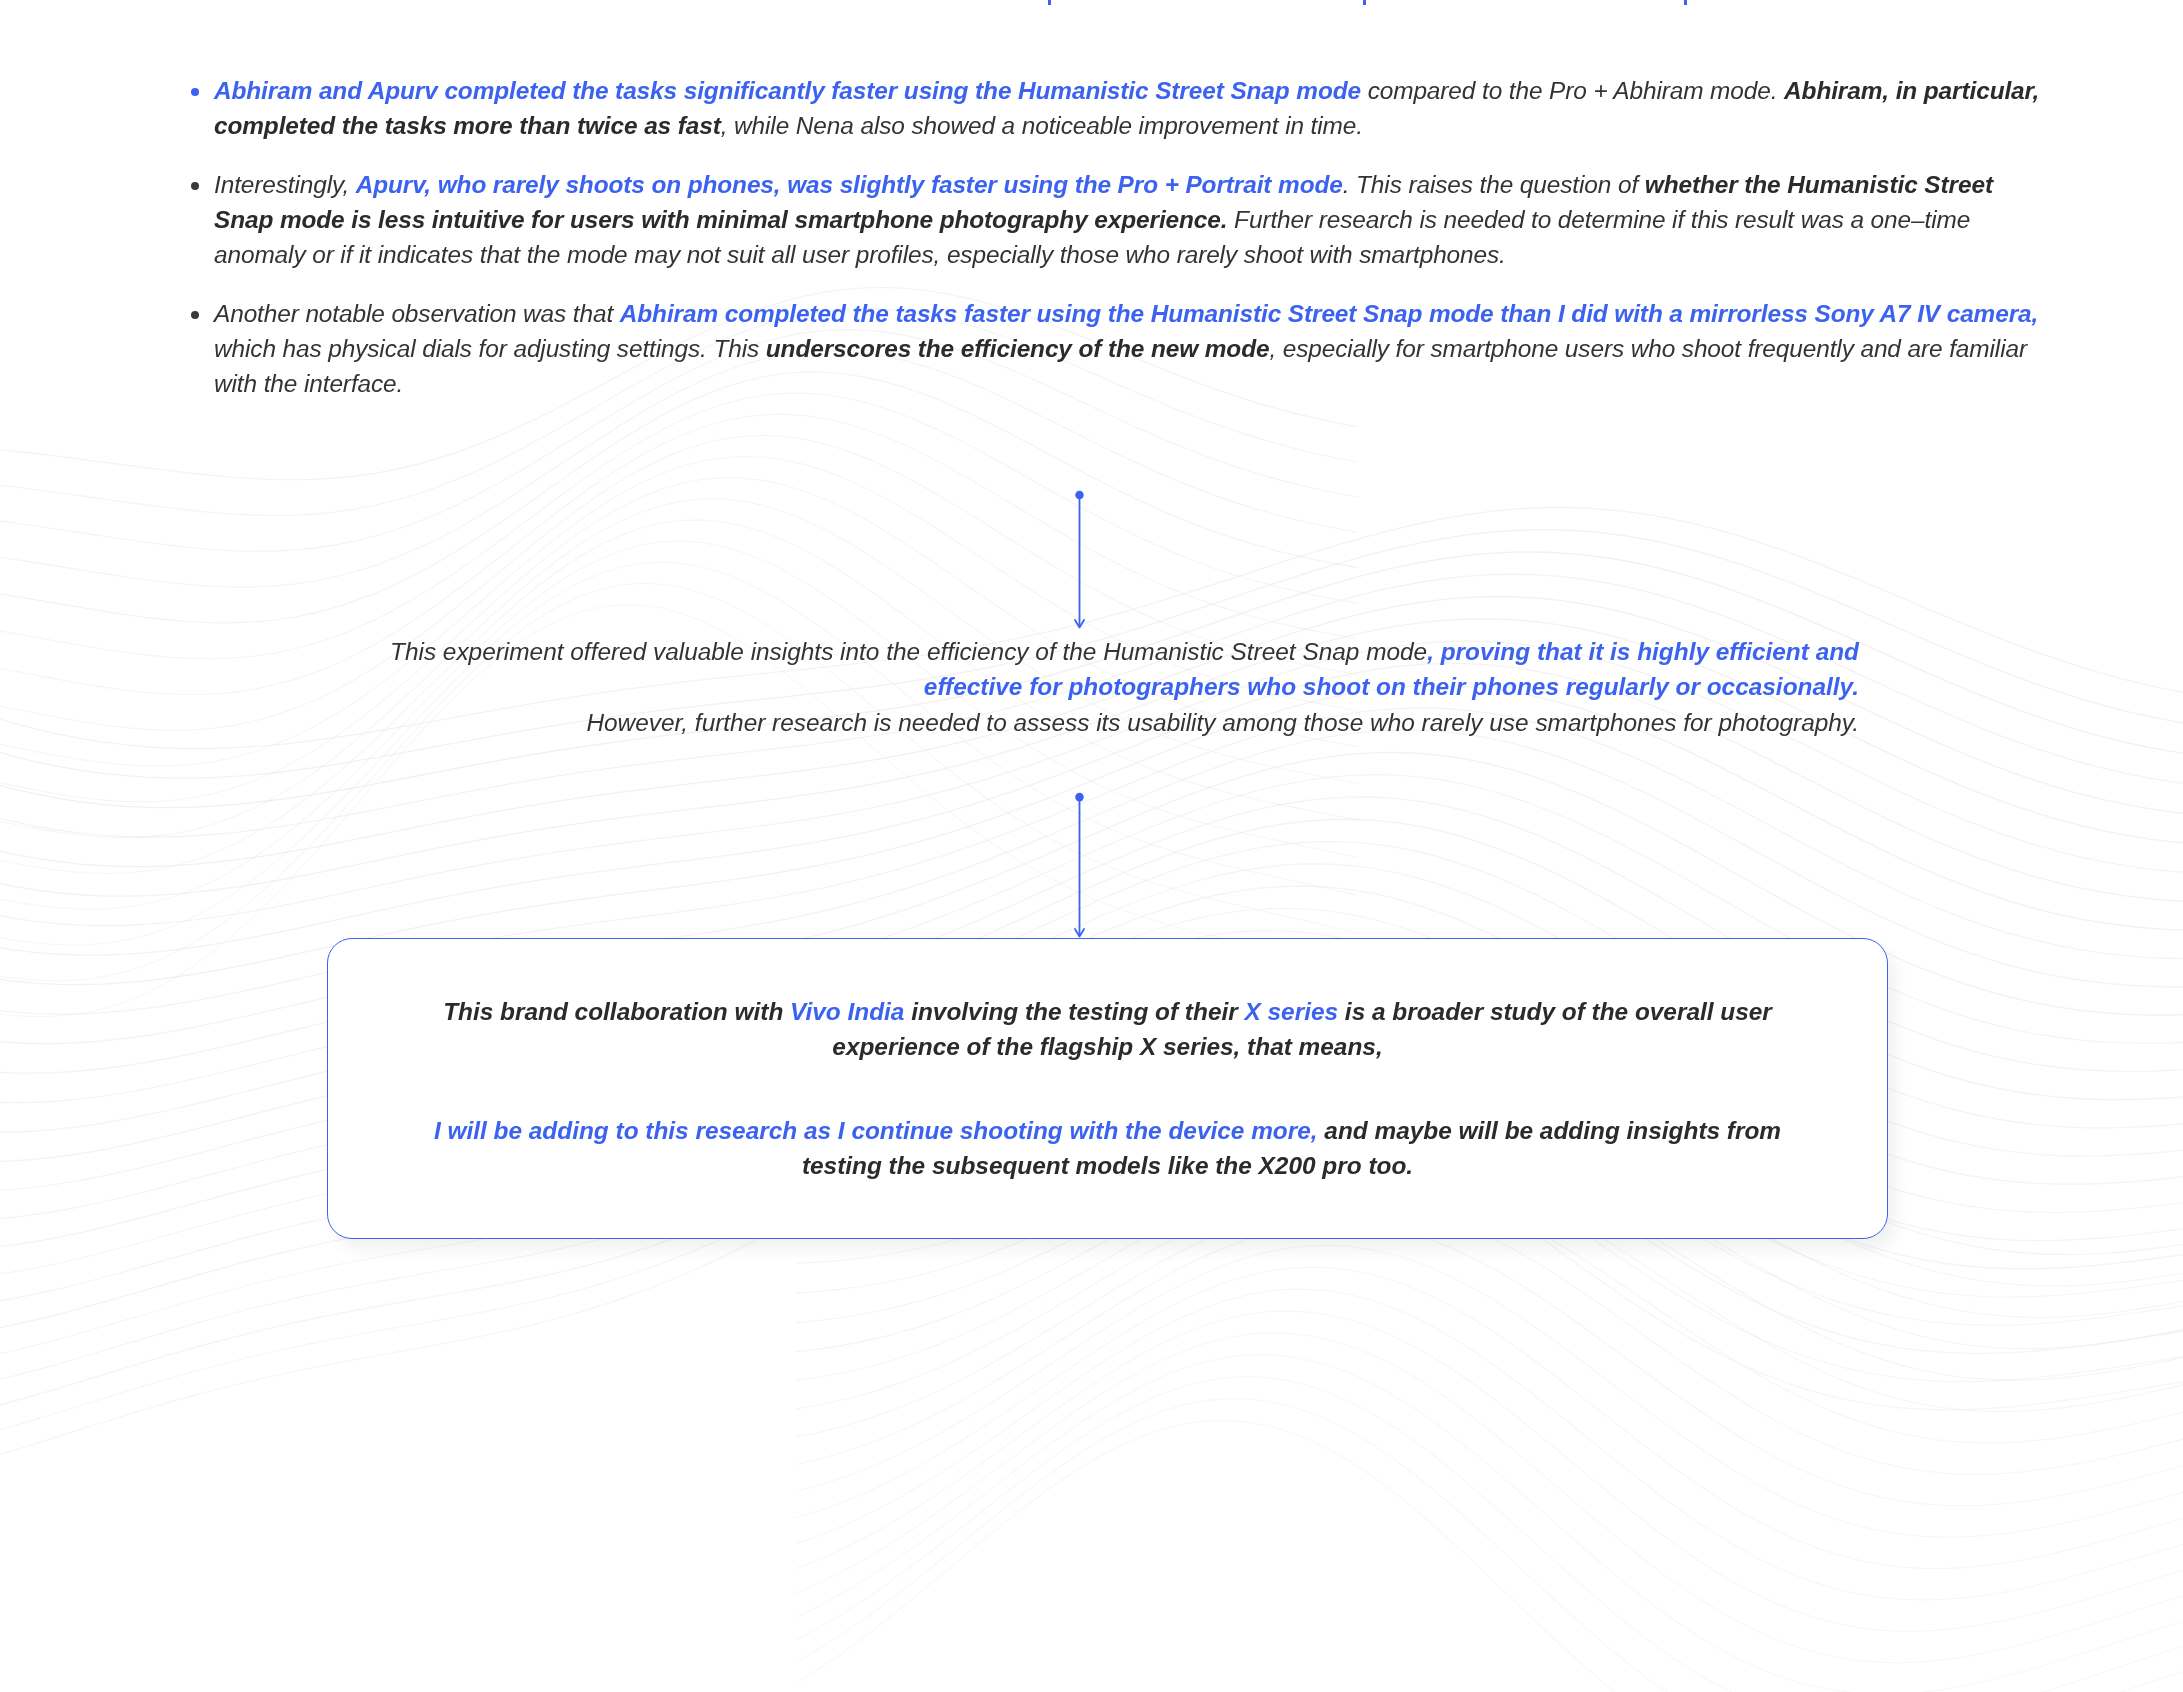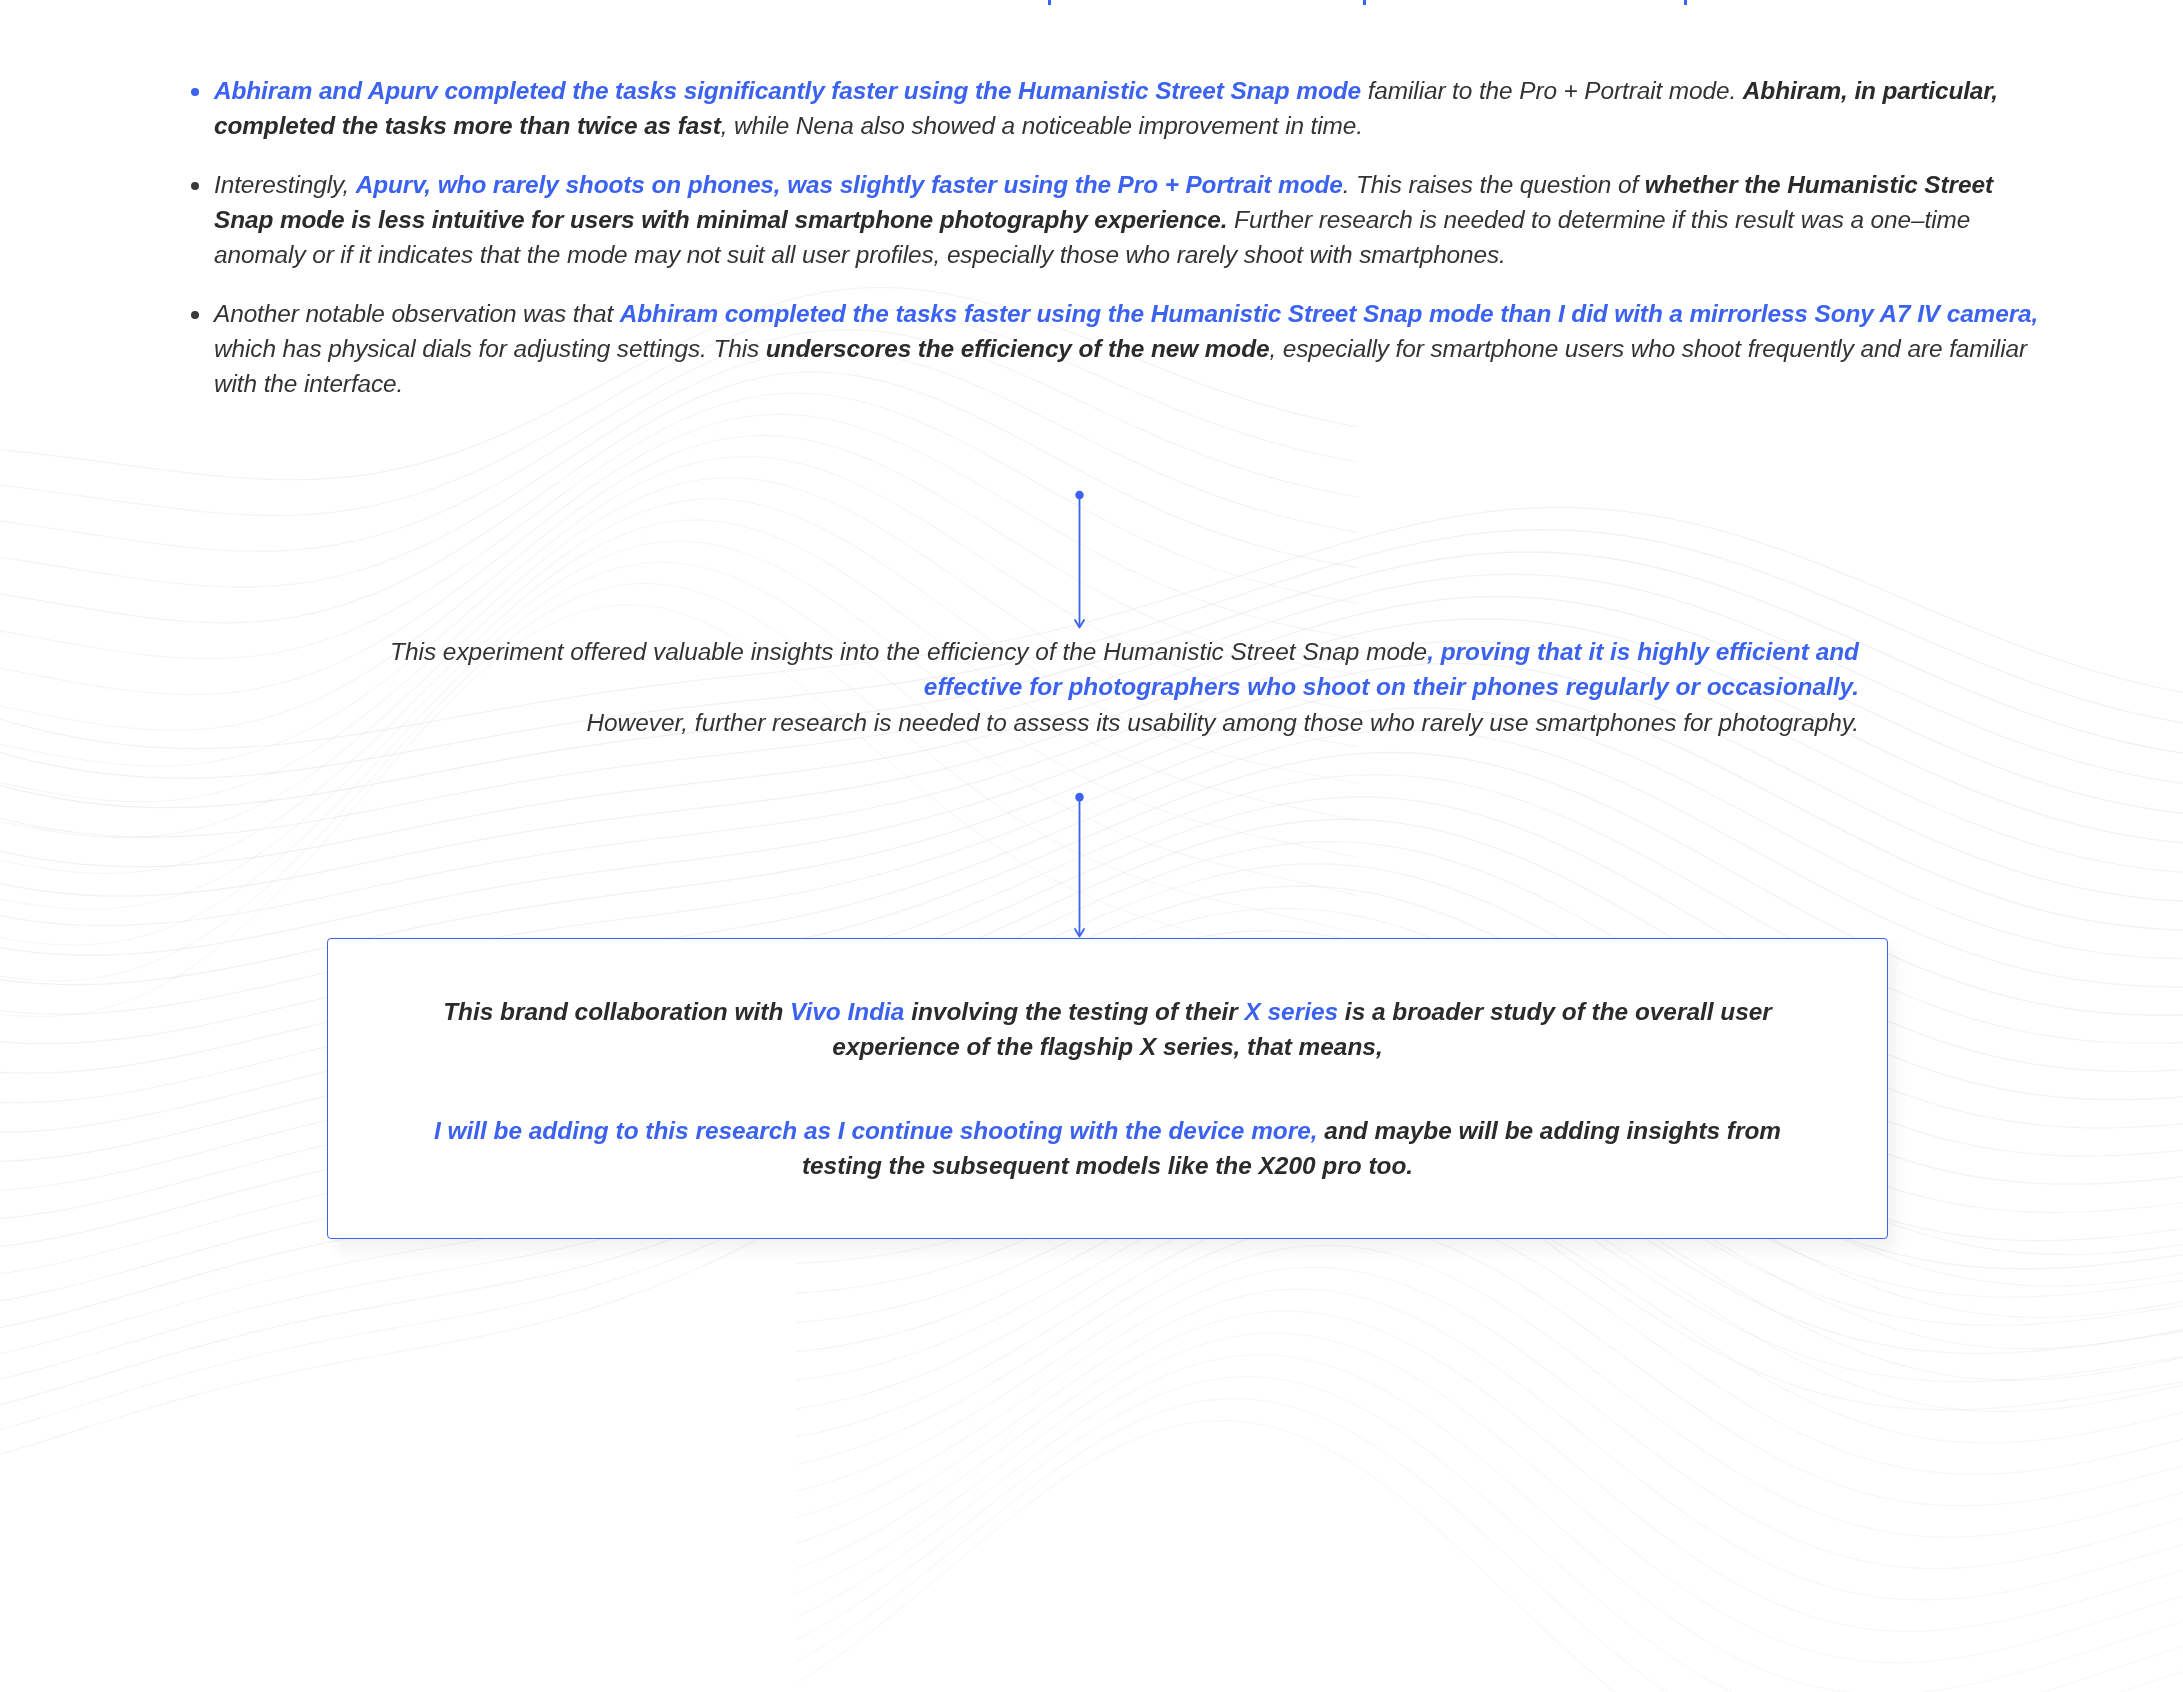--- a/index.html
+++ b/index.html
@@ -90,21 +90,21 @@
 
   #insight-para-2 { }
 
   
   #conclusion-card {
     position:absolute;
     left:327px; top:938px;
     width:1561px; height:301px;
     background:#ffffff;
     border:1.7px solid #3B62F0;
-    border-radius:4px;
+    border-radius:25px;
     box-shadow:8px 10.2px 15px rgba(0,0,0,0.055);
     z-index:3;
     display:flex;
     flex-direction:column;
     justify-content:center;
     align-items:center;
     padding:0 67px;
   }
 
   .card-para {
@@ -235,21 +235,21 @@
   <div id="top-cut-strip">
     <div class="cut-tick" style="left:1048px;"></div>
     <div class="cut-tick" style="left:1363px;"></div>
     <div class="cut-tick" style="left:1684px;"></div>
   </div>
 
   <div id="findings">
 
     <div class="bullet-row">
       <span class="bullet-dot blue"></span>
-      <p class="bullet-text"><span class="hl">Abhiram and Apurv completed the tasks significantly faster using the Humanistic Street Snap mode</span><span> familiar to the Pro + Portrait mode. </span><span class="bold">Abhiram, in particular, completed the tasks more than twice as fast</span><span>, while Nena also showed a noticeable improvement in time.</span></p>
+      <p class="bullet-text"><span class="hl">Abhiram and Apurv completed the tasks significantly faster using the Humanistic Street Snap mode</span><span> compared to the Pro + Abhiram mode. </span><span class="bold">Abhiram, in particular, completed the tasks more than twice as fast</span><span>, while Nena also showed a noticeable improvement in time.</span></p>
     </div>
 
     <div class="bullet-row">
       <span class="bullet-dot dark"></span>
       <p class="bullet-text"><span>Interestingly, </span><span class="hl">Apurv, who rarely shoots on phones, was slightly faster using the Pro + Portrait mode</span><span>. This raises the question of </span><span class="bold">whether the Humanistic Street Snap mode is less intuitive for users with minimal smartphone photography experience.</span><span> Further research is needed to determine if this result was a one–time anomaly or if it indicates that the mode may not suit all user profiles, especially those who rarely shoot with smartphones.</span></p>
     </div>
 
     <div class="bullet-row">
       <span class="bullet-dot dark"></span>
       <p class="bullet-text"><span>Another notable observation was that </span><span class="hl">Abhiram completed the tasks faster using the Humanistic Street Snap mode than I did with a mirrorless Sony A7 IV camera,</span><span> which has physical dials for adjusting settings. This </span><span class="bold">underscores the efficiency of the new mode</span><span>, especially for smartphone users who shoot frequently and are familiar with the interface.</span></p>

